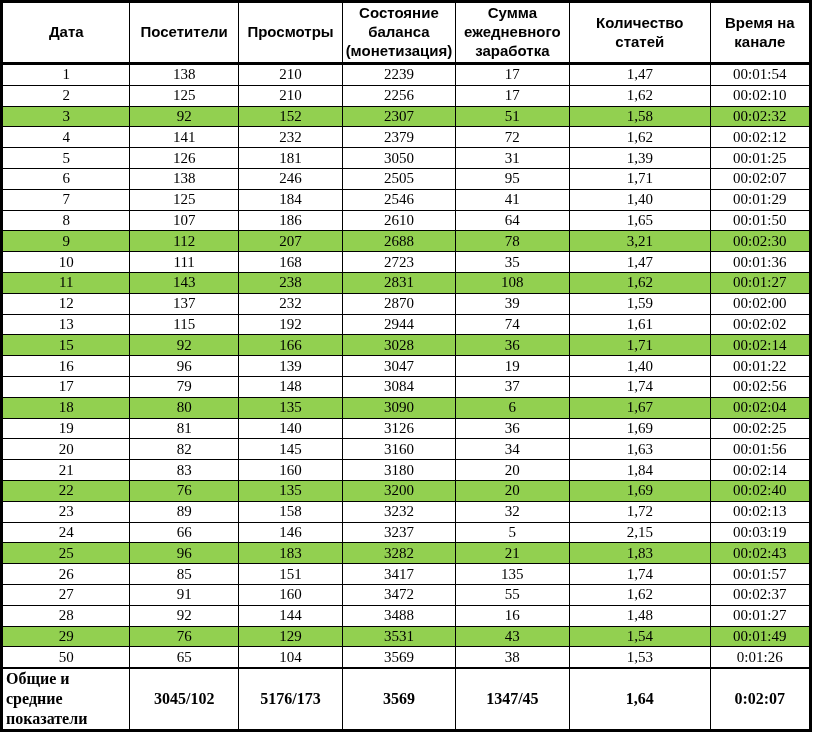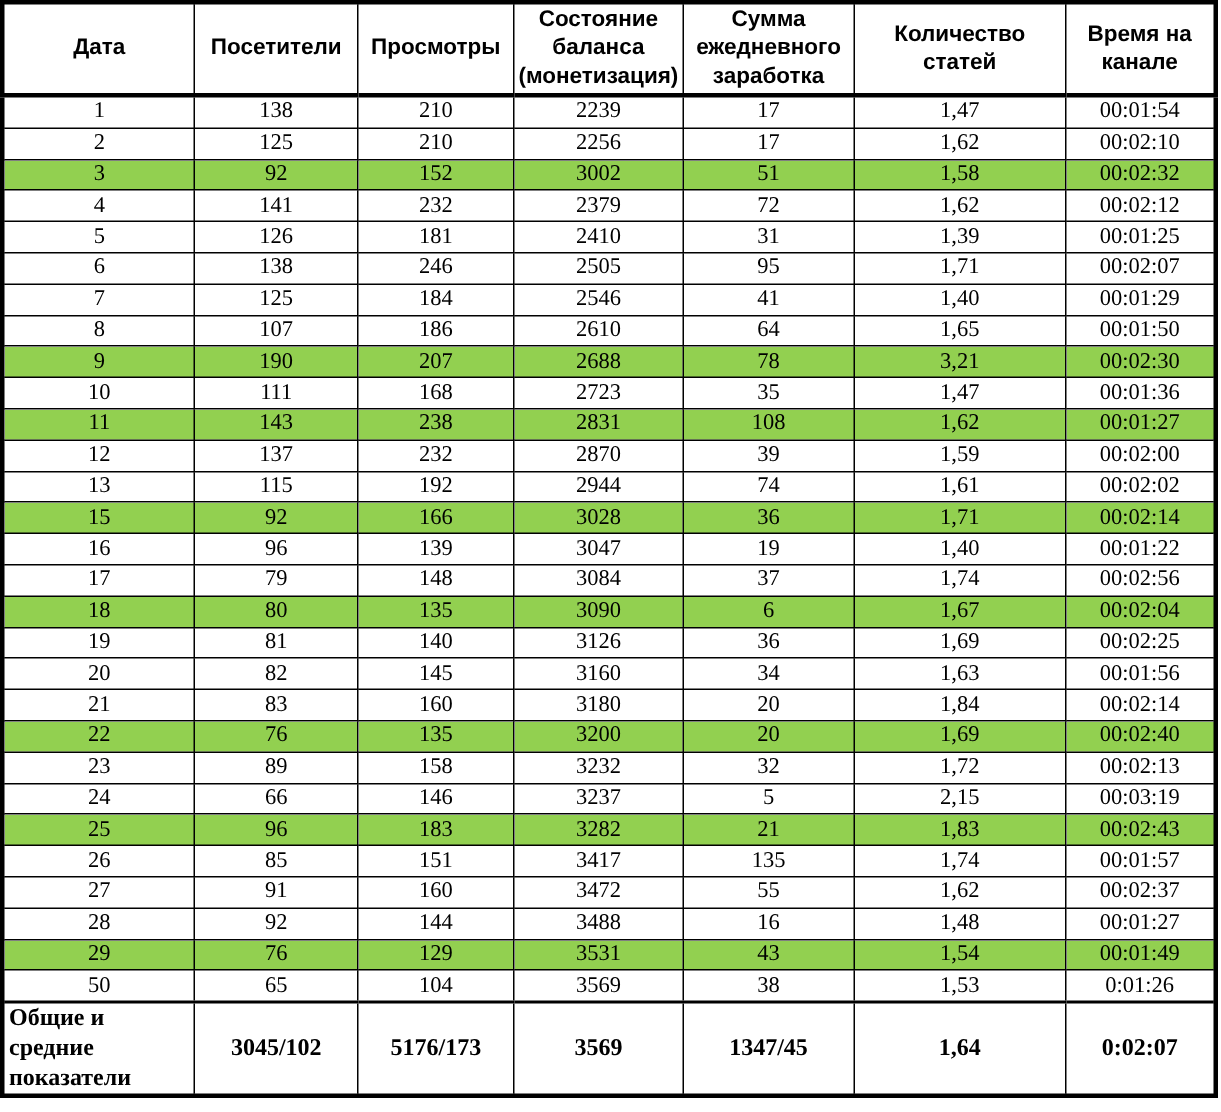--- a/index.html
+++ b/index.html
@@ -71,39 +71,39 @@
           <td>210</td>
           <td>2256</td>
           <td>17</td>
           <td>1,62</td>
           <td>00:02:10</td>
         </tr>
         <tr class="hl">
           <td>3</td>
           <td>92</td>
           <td>152</td>
-          <td>3002</td>
+          <td>2307</td>
           <td>51</td>
           <td>1,58</td>
           <td>00:02:32</td>
         </tr>
         <tr>
           <td>4</td>
           <td>141</td>
           <td>232</td>
           <td>2379</td>
           <td>72</td>
           <td>1,62</td>
           <td>00:02:12</td>
         </tr>
         <tr>
           <td>5</td>
           <td>126</td>
           <td>181</td>
-          <td>2410</td>
+          <td>3050</td>
           <td>31</td>
           <td>1,39</td>
           <td>00:01:25</td>
         </tr>
         <tr>
           <td>6</td>
           <td>138</td>
           <td>246</td>
           <td>2505</td>
           <td>95</td>
@@ -123,21 +123,21 @@
           <td>8</td>
           <td>107</td>
           <td>186</td>
           <td>2610</td>
           <td>64</td>
           <td>1,65</td>
           <td>00:01:50</td>
         </tr>
         <tr class="hl">
           <td>9</td>
-          <td>190</td>
+          <td>112</td>
           <td>207</td>
           <td>2688</td>
           <td>78</td>
           <td>3,21</td>
           <td>00:02:30</td>
         </tr>
         <tr>
           <td>10</td>
           <td>111</td>
           <td>168</td>

